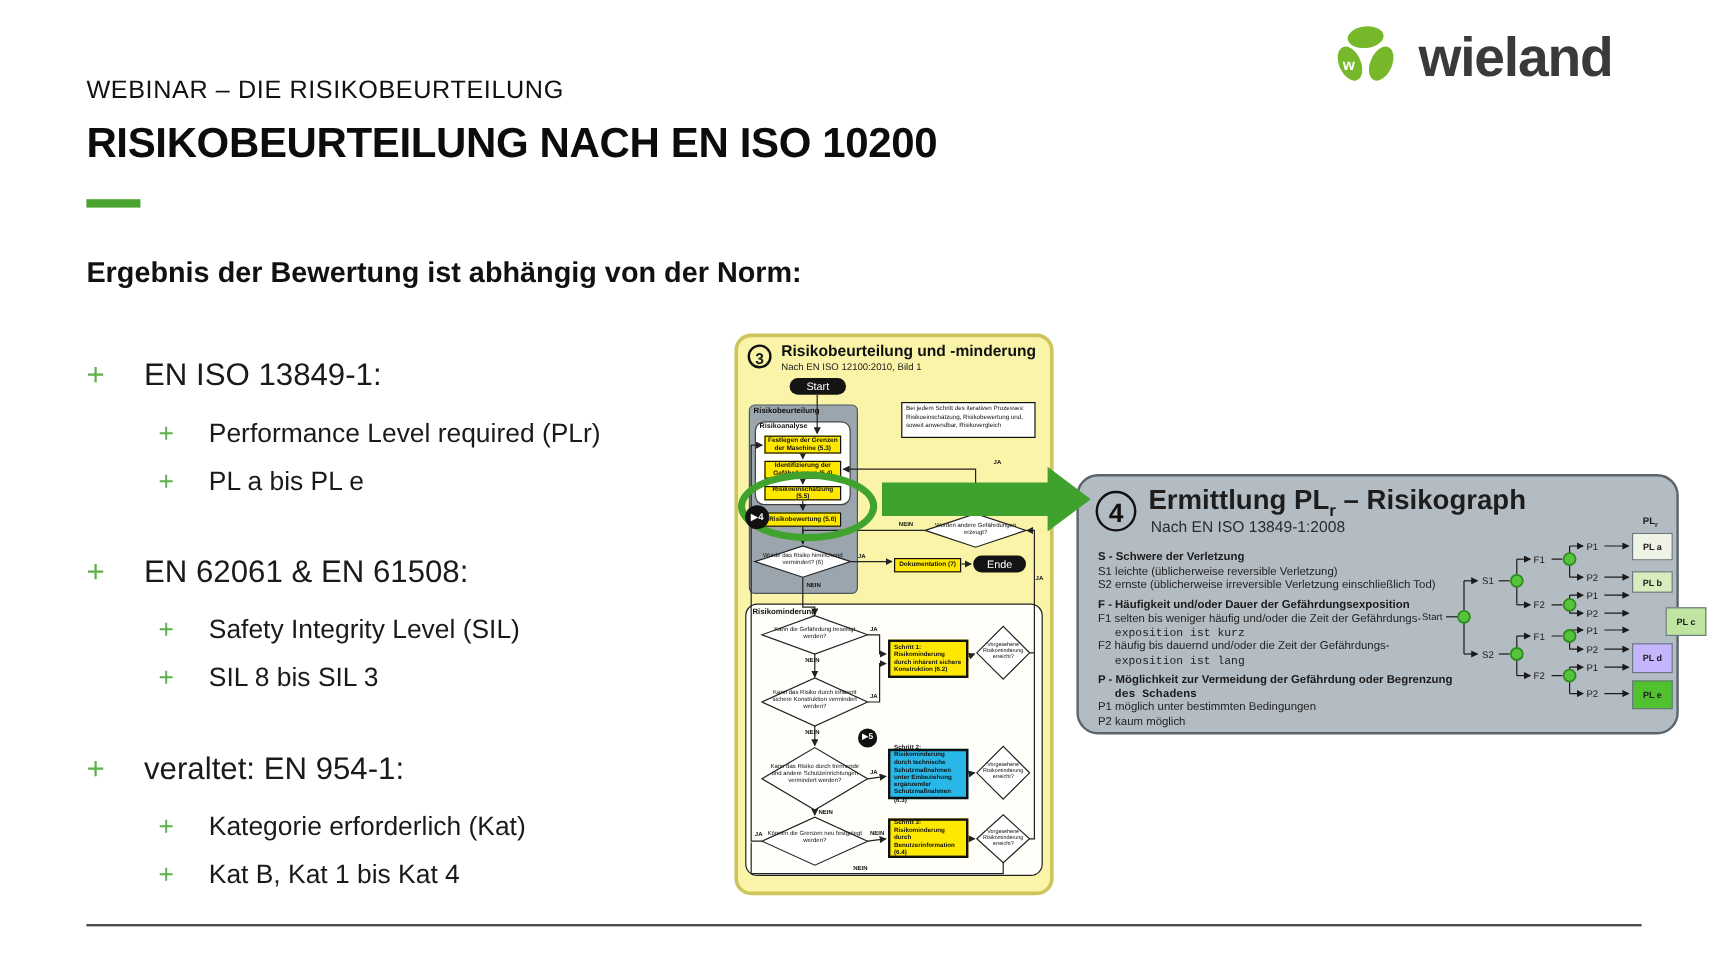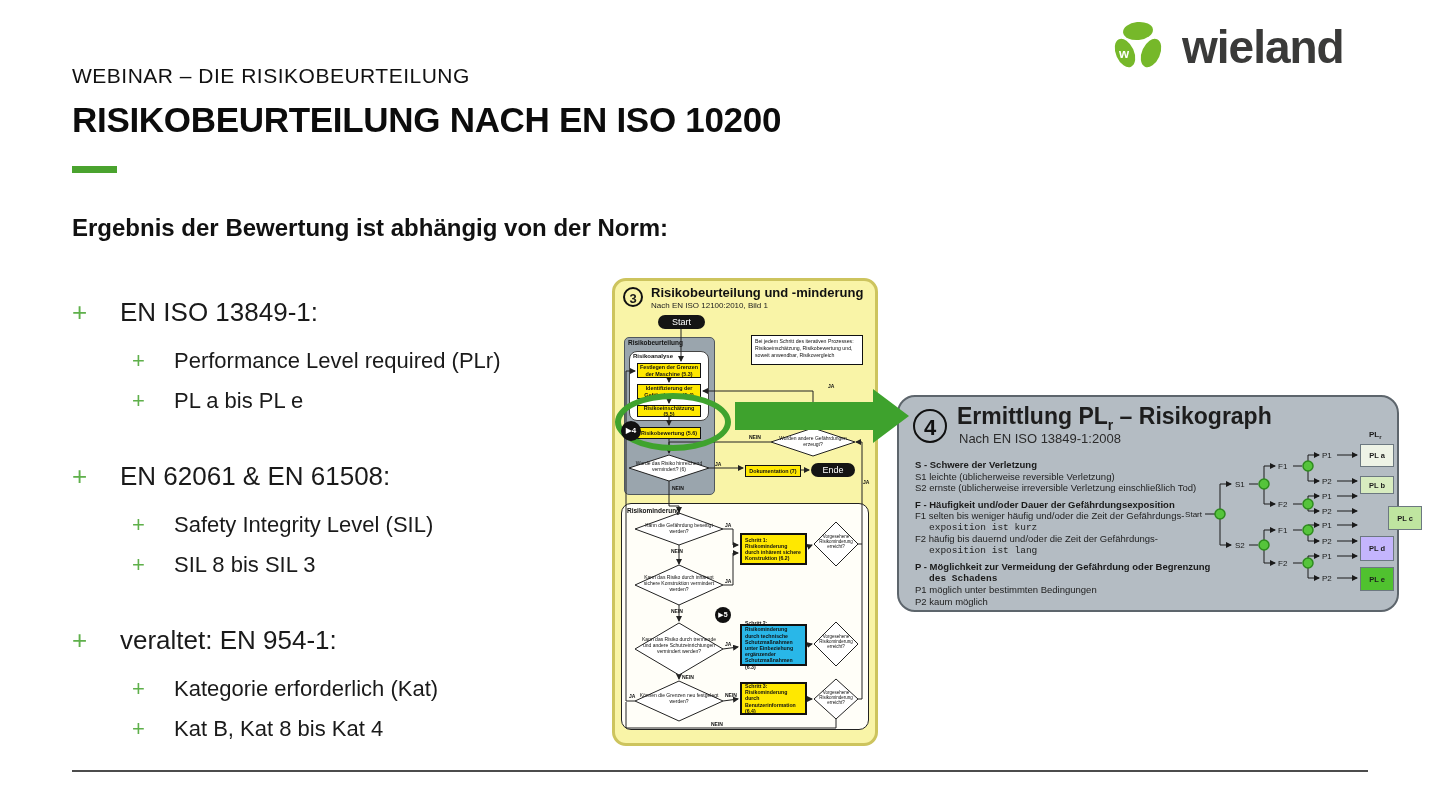--- a/index.html
+++ b/index.html
@@ -140,21 +140,21 @@
     <div class="b-l1">
       <span class="plus">+</span>
       <span>veraltet: EN 954-1:</span>
     </div>
     <div class="b-sub">
       <span class="plus">+</span>
       <span>Kategorie erforderlich (Kat)</span>
     </div>
     <div class="b-sub">
       <span class="plus">+</span>
-      <span>Kat B, Kat 8 bis Kat 4</span>
+      <span>Kat B, Kat 1 bis Kat 4</span>
     </div>
   </div>
 </div>
 
 <div class="abs flow">
   <svg class="wires" width="260" height="462" viewBox="0 0 260 462">
     <defs>
       <marker id="ah" markerWidth="6" markerHeight="6" refX="5" refY="3" orient="auto">
         <path d="M0,0L6,3L0,6Z" fill="#222"></path>
       </marker>

